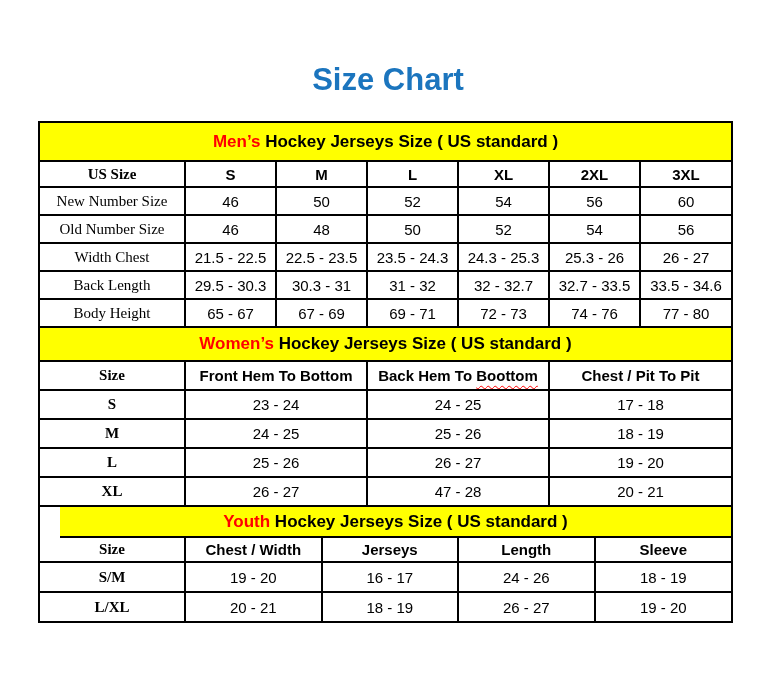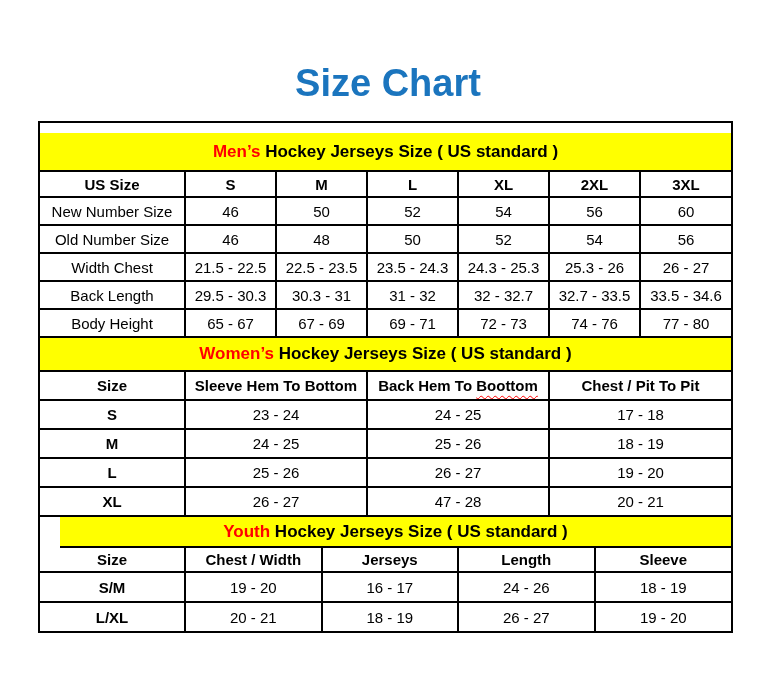--- a/index.html
+++ b/index.html
@@ -3,42 +3,42 @@
 <meta charset="utf-8">
 <style>
   html,body { margin:0; padding:0; }
   body {
     width:776px; height:692px; background:#ffffff; position:relative;
     font-family:"Liberation Sans", sans-serif; color:#000;
     overflow:hidden;
   }
   .title {
     position:absolute; top:62px; left:0; width:776px; text-align:center;
-    font-size:38px; font-weight:bold; color:#1B75BE;
+    font-size:31px; font-weight:bold; color:#1B75BE;
   }
   .chart {
     position:absolute; top:121px; left:38px; width:695px;
     border:2px solid #000; box-sizing:border-box; background:#fff;
   }
   .band {
     background:#FFFF00; border-bottom:2px solid #000;
     display:flex; align-items:center; justify-content:center;
     font-weight:bold; font-size:17px; white-space:pre;
   }
   .band .red { color:#FF0000; }
-  .band-mens   { height:37px;margin-top:10px; }
+  .band-mens   { height:37px; }
   .band-womens { height:32px; }
   .band-youth  { height:29px;margin-left:20px; }
   table { border-collapse:collapse; width:100%; table-layout:fixed; }
   td {
     border:2px solid #000; text-align:center; vertical-align:middle;
     font-size:15px; padding:0 2px; overflow:hidden;
   }
   tr:first-child td { border-top:0; }
-  td:first-child { border-left:0; }
+  td:first-child { border-left:0;font-family:Liberation Serif, serif; }
   td:last-child  { border-right:0; }
   .t-youth tr:last-child td { border-bottom:0; }
   .head { font-weight:bold; }
   .bold { font-weight:bold; }
   .c-label { width:145px; }
   .t-mens td { height:26px; }
   .t-mens tr:first-child td { height:24px; }
   .t-womens td { height:27px; }
   .t-womens tr:first-child td { height:27px; }
   .t-youth td { height:28px; }
@@ -124,21 +124,21 @@
 
   <div class="band band-womens"><span class="red">Women’s</span><span> Hockey Jerseys Size ( US standard )</span></div>
   <table class="t-womens">
     <colgroup>
         <col class="c-label">
         <col span="3">
       </colgroup>
     <tbody id="womens-body">
       <tr>
         <td class="head">Size</td>
-        <td class="head">Sleeve Hem To Bottom</td>
+        <td class="head">Front Hem To Bottom</td>
         <td class="head"><span>Back Hem To </span><span class="squiggle">Boottom</span></td>
         <td class="head">Chest / Pit To Pit</td>
       </tr>
     <tr>
           <td class="bold">S</td>
           <td>23 - 24</td>
           <td>24 - 25</td>
           <td>17 - 18</td>
         </tr>
         <tr>

